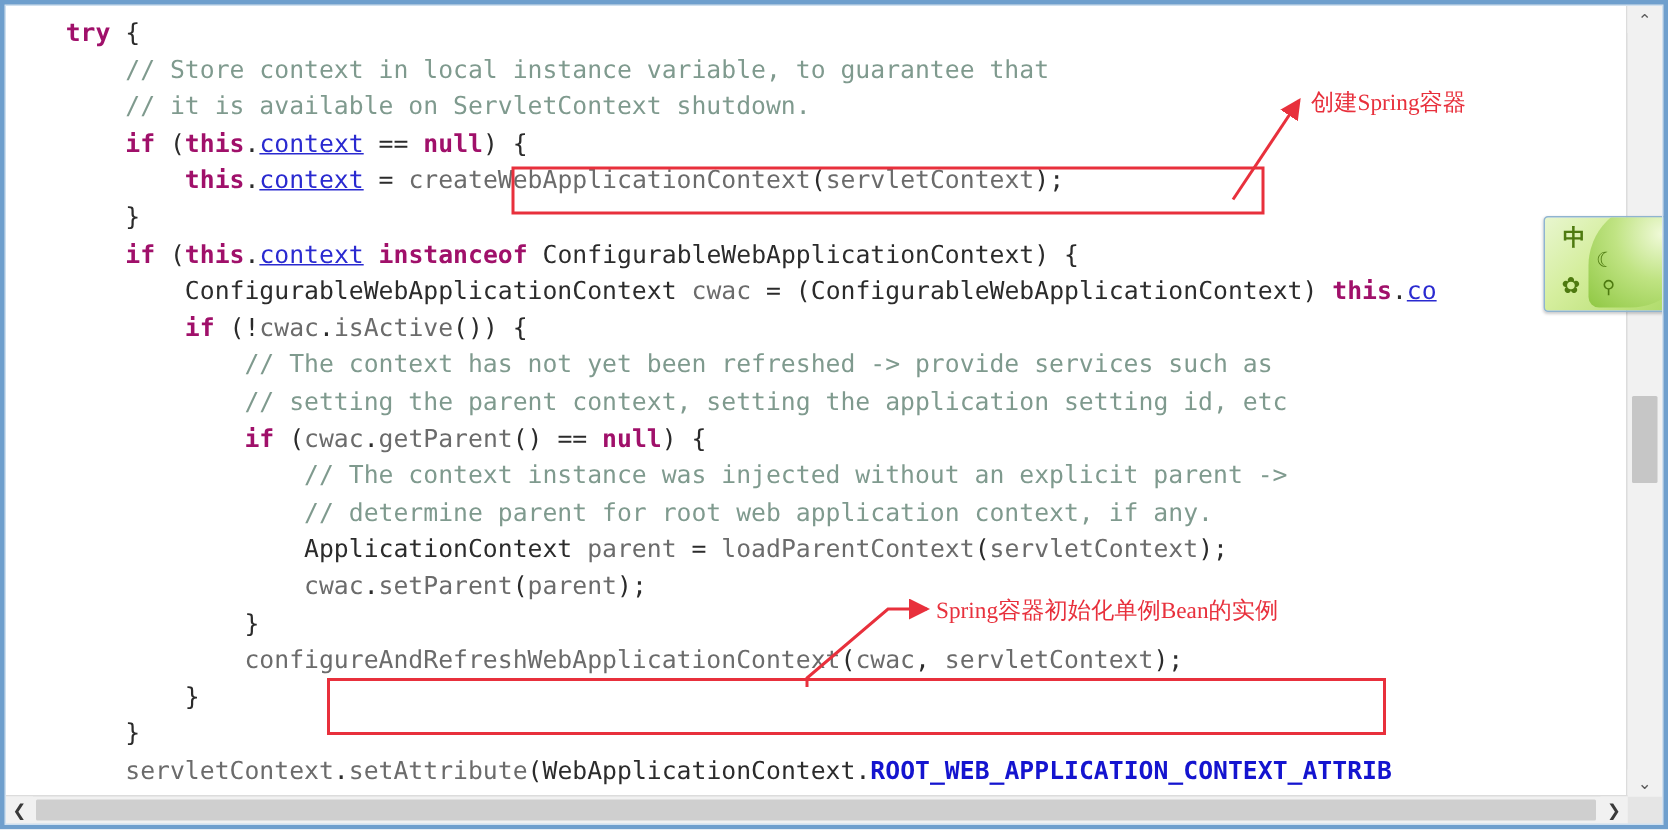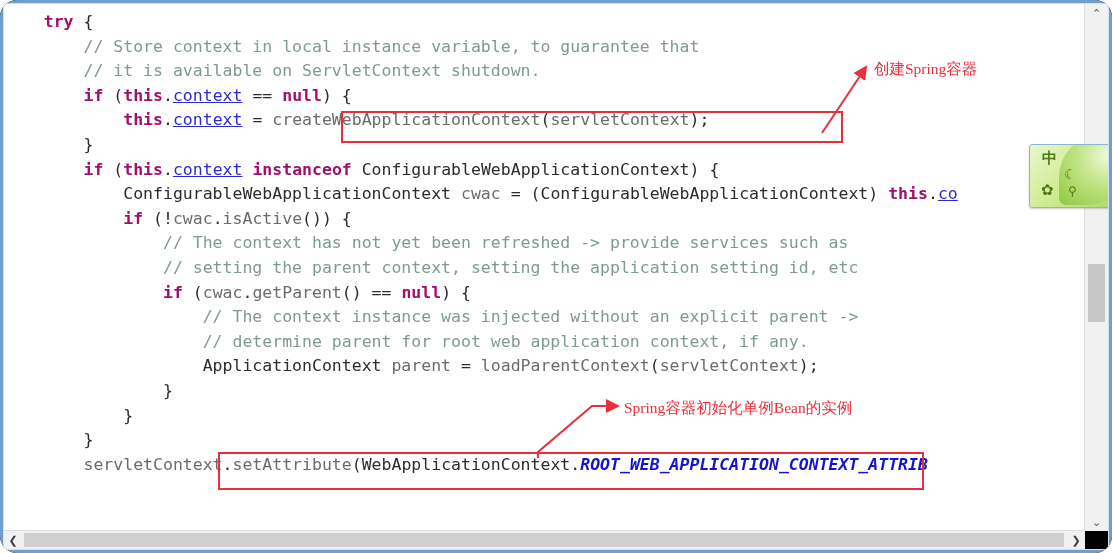--- a/index.html
+++ b/index.html
@@ -5,23 +5,22 @@
   html, body {
     margin: 0;
     padding: 0;
     background: #ffffff;
   }
   #app {
     position: relative;
     width: 1112px;
     height: 553px;
     overflow: hidden;
-    background: #000000;
+    background: #e5e5e5;
     font-family: "DejaVu Sans Mono", "Liberation Mono", monospace;
-    border-radius: 17px;
   }
 
   
   .frame-border {
     position: absolute;
     left: 0; top: 0;
     width: 1112px; height: 553px;
     box-sizing: border-box;
     border: 3px solid #6f9fcd;
     pointer-events: none;
@@ -64,21 +63,21 @@
   }
   .ind { display: inline-block; }
 
   
   .kw       { color: #a0106a; font-weight: bold; }
   .fld      { color: #2a2ad0; text-decoration: underline; }                       
   .cmt      { color: #7f9a8e; }                       
   .typ      { color: #2b2b2b; }
   .var      { color: #6b6b6b; }                       
   .plain    { color: #2b2b2b; }
-  .constant { color: #1414cf; font-weight: bold; font-style: italic; }
+  .constant { color: #1414cf; font-weight: bold; }
 
   
   .redbox {
     position: absolute;
     border: 2px solid #e8303c;
     box-sizing: border-box;
     background: transparent;
     z-index: 20;
     pointer-events: none;
   }
@@ -207,21 +206,23 @@
         <div class="code-line"><span class="ind">        </span><span class="plain">}</span></div>
         <div class="code-line"><span class="ind">        </span><span class="kw">if</span><span class="plain"> (</span><span class="kw">this</span><span class="plain">.</span><span class="fld">context</span><span class="plain"> </span><span class="kw">instanceof</span><span class="plain"> </span><span class="typ">ConfigurableWebApplicationContext</span><span class="plain">) {</span></div>
         <div class="code-line"><span class="ind">            </span><span class="typ">ConfigurableWebApplicationContext</span><span class="plain"> </span><span class="var">cwac</span><span class="plain"> = (</span><span class="typ">ConfigurableWebApplicationContext</span><span class="plain">) </span><span class="kw">this</span><span class="plain">.</span><span class="fld">co</span></div>
         <div class="code-line"><span class="ind">            </span><span class="kw">if</span><span class="plain"> (!</span><span class="var">cwac</span><span class="plain">.</span><span class="var">isActive</span><span class="plain">()) {</span></div>
         <div class="code-line"><span class="ind">                </span><span class="cmt">// The context has not yet been refreshed -&gt; provide services such as</span></div>
         <div class="code-line"><span class="ind">                </span><span class="cmt">// setting the parent context, setting the application setting id, etc</span></div>
         <div class="code-line"><span class="ind">                </span><span class="kw">if</span><span class="plain"> (</span><span class="var">cwac</span><span class="plain">.</span><span class="var">getParent</span><span class="plain">() == </span><span class="kw">null</span><span class="plain">) {</span></div>
         <div class="code-line"><span class="ind">                    </span><span class="cmt">// The context instance was injected without an explicit parent -&gt;</span></div>
         <div class="code-line"><span class="ind">                    </span><span class="cmt">// determine parent for root web application context, if any.</span></div>
         <div class="code-line"><span class="ind">                    </span><span class="typ">ApplicationContext</span><span class="plain"> </span><span class="var">parent</span><span class="plain"> = </span><span class="var">loadParentContext</span><span class="plain">(</span><span class="var">servletContext</span><span class="plain">);</span></div>
+        <div class="code-line"><span class="ind">                    </span><span class="var">cwac</span><span class="plain">.</span><span class="var">setParent</span><span class="plain">(</span><span class="var">parent</span><span class="plain">);</span></div>
         <div class="code-line"><span class="ind">                </span><span class="plain">}</span></div>
+        <div class="code-line"><span class="ind">                </span><span class="var">configureAndRefreshWebApplicationContext</span><span class="plain">(</span><span class="var">cwac</span><span class="plain">, </span><span class="var">servletContext</span><span class="plain">);</span></div>
         <div class="code-line"><span class="ind">            </span><span class="plain">}</span></div>
         <div class="code-line"><span class="ind">        </span><span class="plain">}</span></div>
         <div class="code-line"><span class="ind">        </span><span class="var">servletContext</span><span class="plain">.</span><span class="var">setAttribute</span><span class="plain">(</span><span class="typ">WebApplicationContext</span><span class="plain">.</span><span class="constant">ROOT_WEB_APPLICATION_CONTEXT_ATTRIB</span></div>
       </div>
   </div>
 
   <div class="redbox" id="box-create"></div>
   <div class="redbox" id="box-refresh"></div>
 
   <svg class="annot-arrow" id="arrow-create" viewBox="0 0 80 90">

